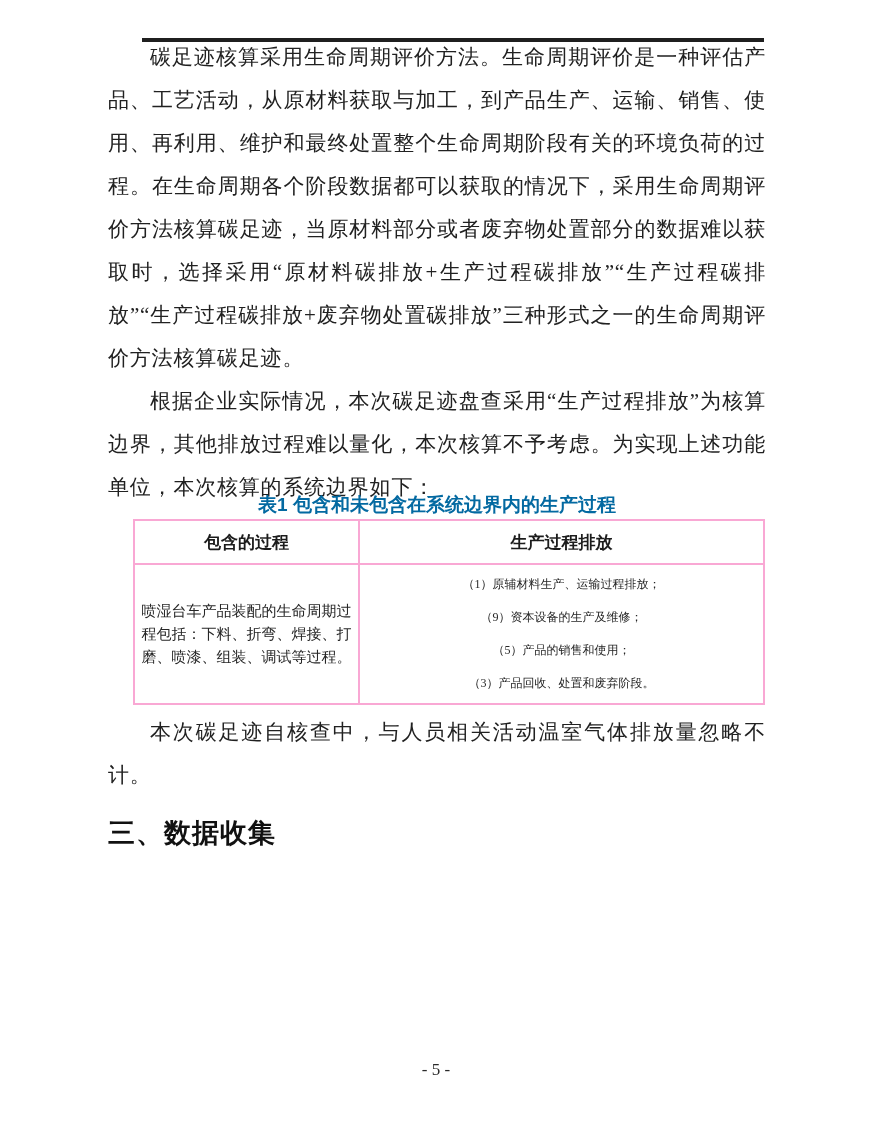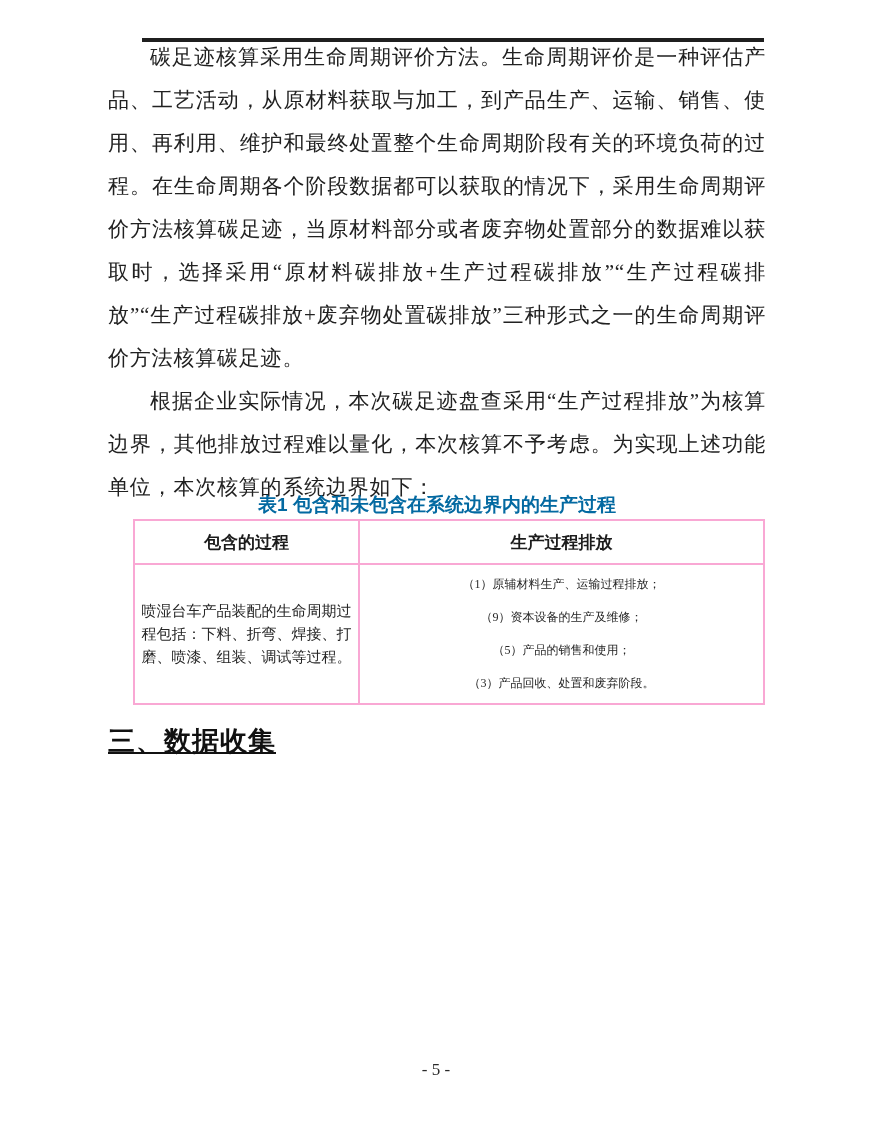--- a/index.html
+++ b/index.html
@@ -88,21 +88,20 @@
   }
   .p3 { margin-top: 6px; }
   #section-heading {
     margin: 16px 0 0 0;
     font-family: "Liberation Sans", "DejaVu Sans", sans-serif;
     font-weight: bold;
     font-size: 27px;
     line-height: 40px;
     letter-spacing: 1px;
     color: #111111;
-    text-decoration: underline;
   }
   .p4 { margin-top: 8px; }
   #page-footer {
     position: absolute;
     left: 0;
     top: 1058px;
     width: 872px;
     text-align: center;
     font-size: 17px;
     line-height: 24px;
@@ -139,20 +138,21 @@
         <td class="cell-excluded">
           <div class="excluded-item">（1）原辅材料生产、运输过程排放；</div>
           <div class="excluded-item">（9）资本设备的生产及维修；</div>
           <div class="excluded-item">（5）产品的销售和使用；</div>
           <div class="excluded-item">（3）产品回收、处置和废弃阶段。</div>
         </td>
       </tr>
     </tbody>
       </table>
 
+    <p class="body-para p3">本次碳足迹自核查中，与人员相关活动温室气体排放量忽略不计。</p>
 
     <h2 id="section-heading">三、数据收集</h2>
 
 
   </div>
 
   <div id="page-footer">- 5 -</div>
 
 </div>
 

